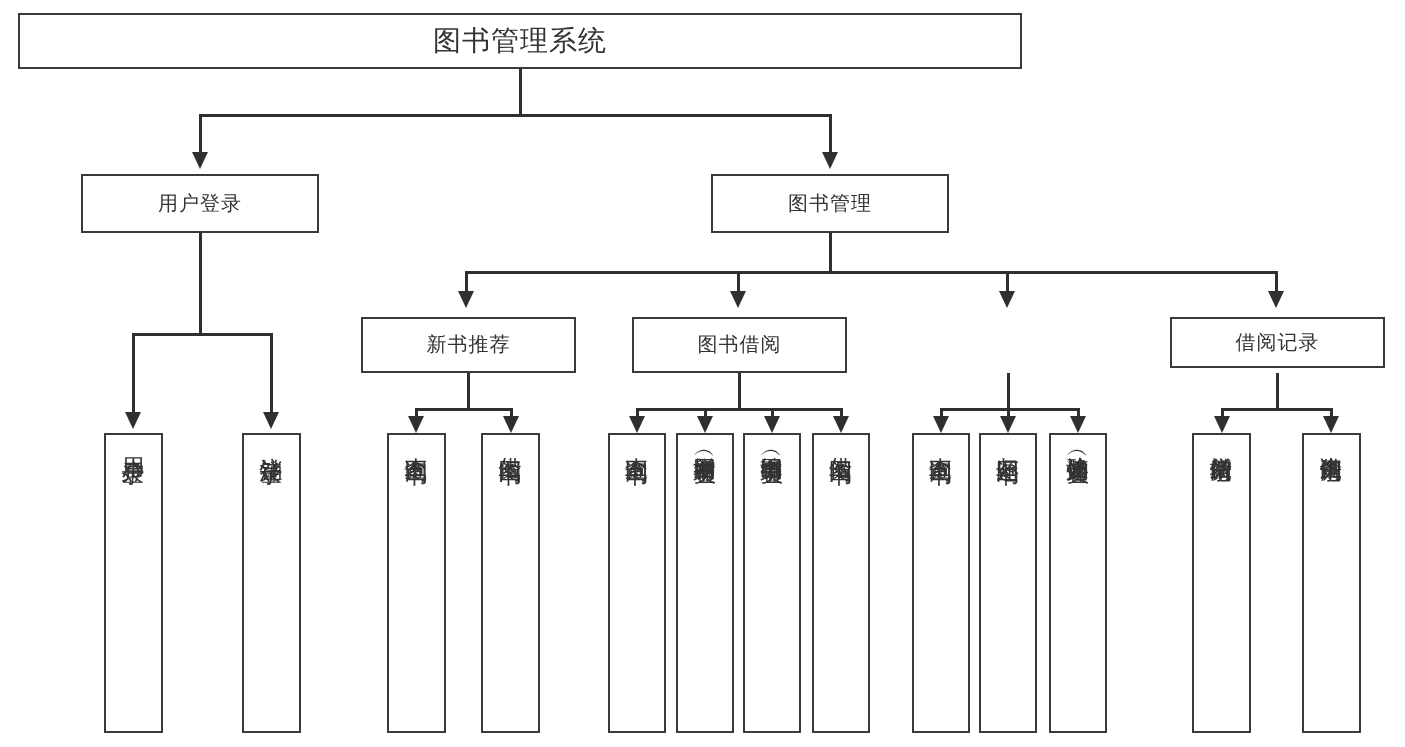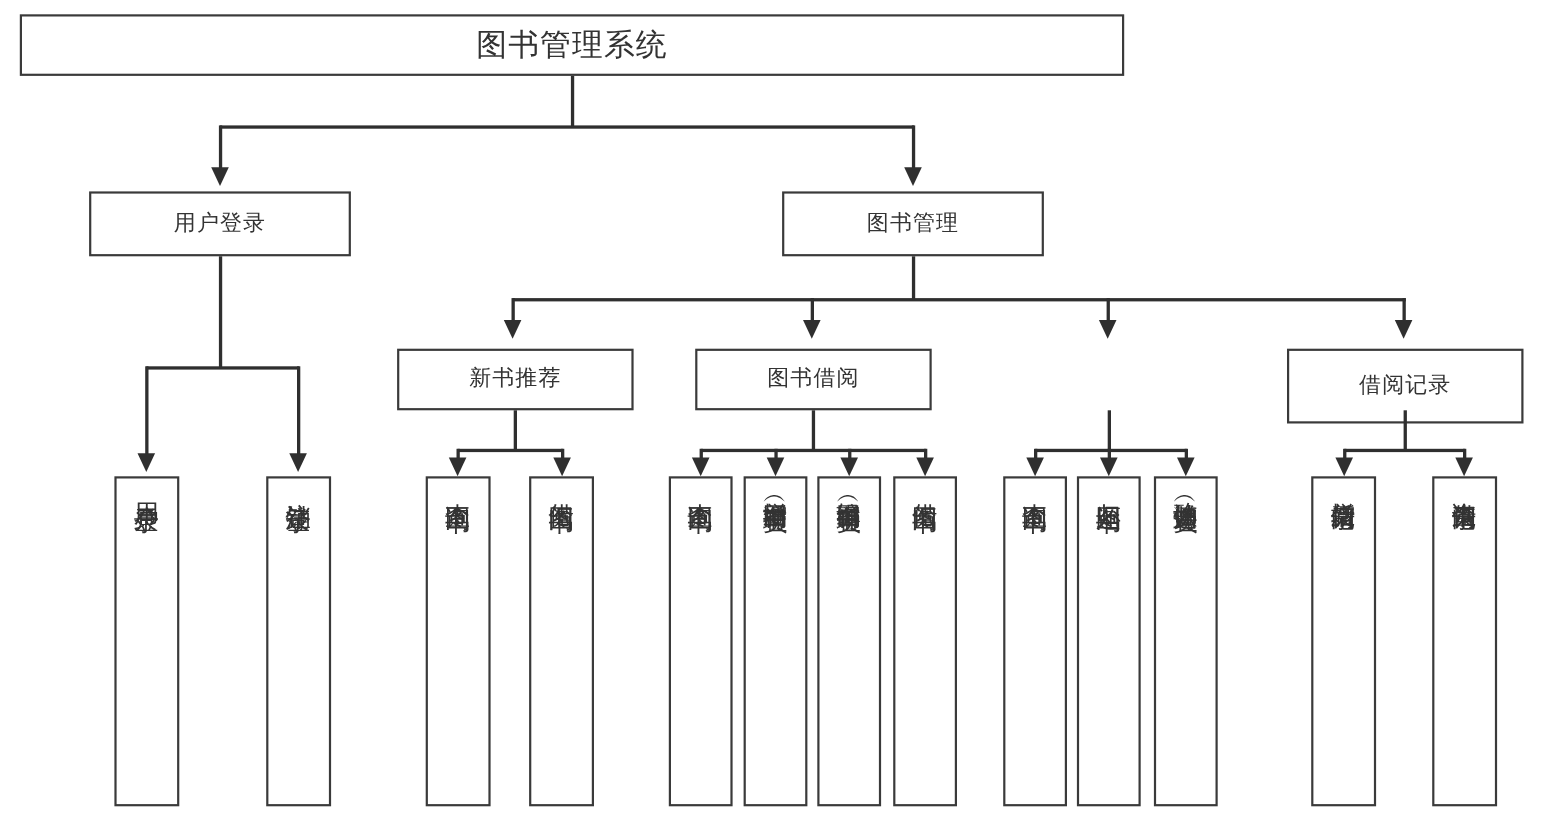--- a/index.html
+++ b/index.html
@@ -134,21 +134,21 @@
 
   <div class="vline" style="left:1275px;top:271px;height:22px;"></div>
   <div class="arrow" style="left:1268px;top:291px;"></div>
 
   <div class="node h" style="left:632px;top:317px;width:215px;height:56px;">
     <span class="label">图书借阅</span>
   </div>
   <div class="node h" style="left:361px;top:317px;width:215px;height:56px;">
     <span class="label">新书推荐</span>
   </div>
-  <div class="node h" style="left:1170px;top:317px;width:215px;height:68px;">
+  <div class="node h" style="left:1170px;top:317px;width:215px;height:51px;">
     <span class="label">借阅记录</span>
   </div>
 
   <div class="vline" style="left:467px;top:373px;height:37px;"></div>
   <div class="hline" style="left:416px;top:408px;width:96px;"></div>
   <div class="vline" style="left:415px;top:408px;height:12px;"></div>
   <div class="arrow" style="left:408px;top:416px;"></div>
   <div class="vline" style="left:510px;top:408px;height:12px;"></div>
   <div class="arrow" style="left:503px;top:416px;"></div>
 

